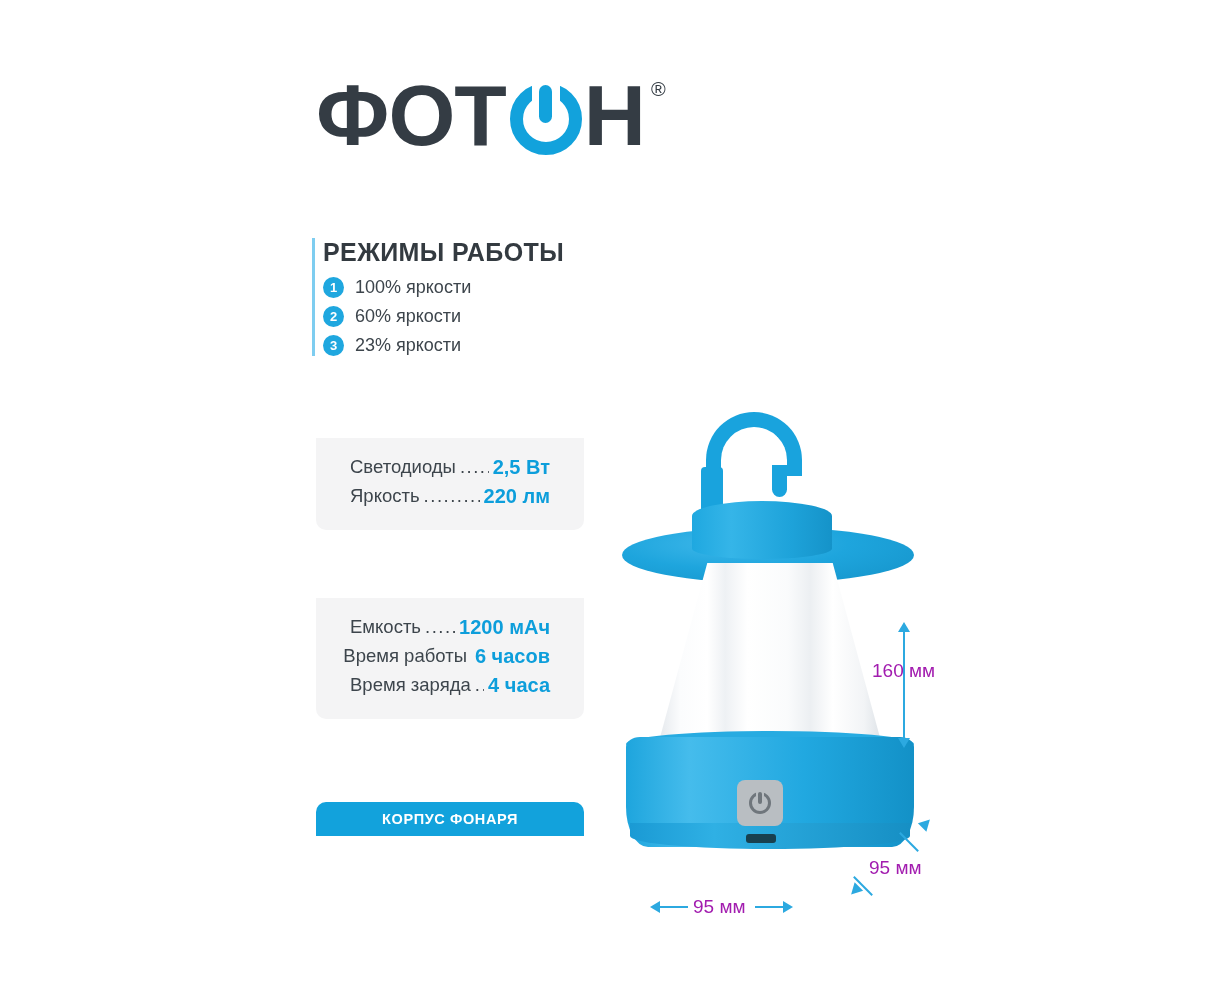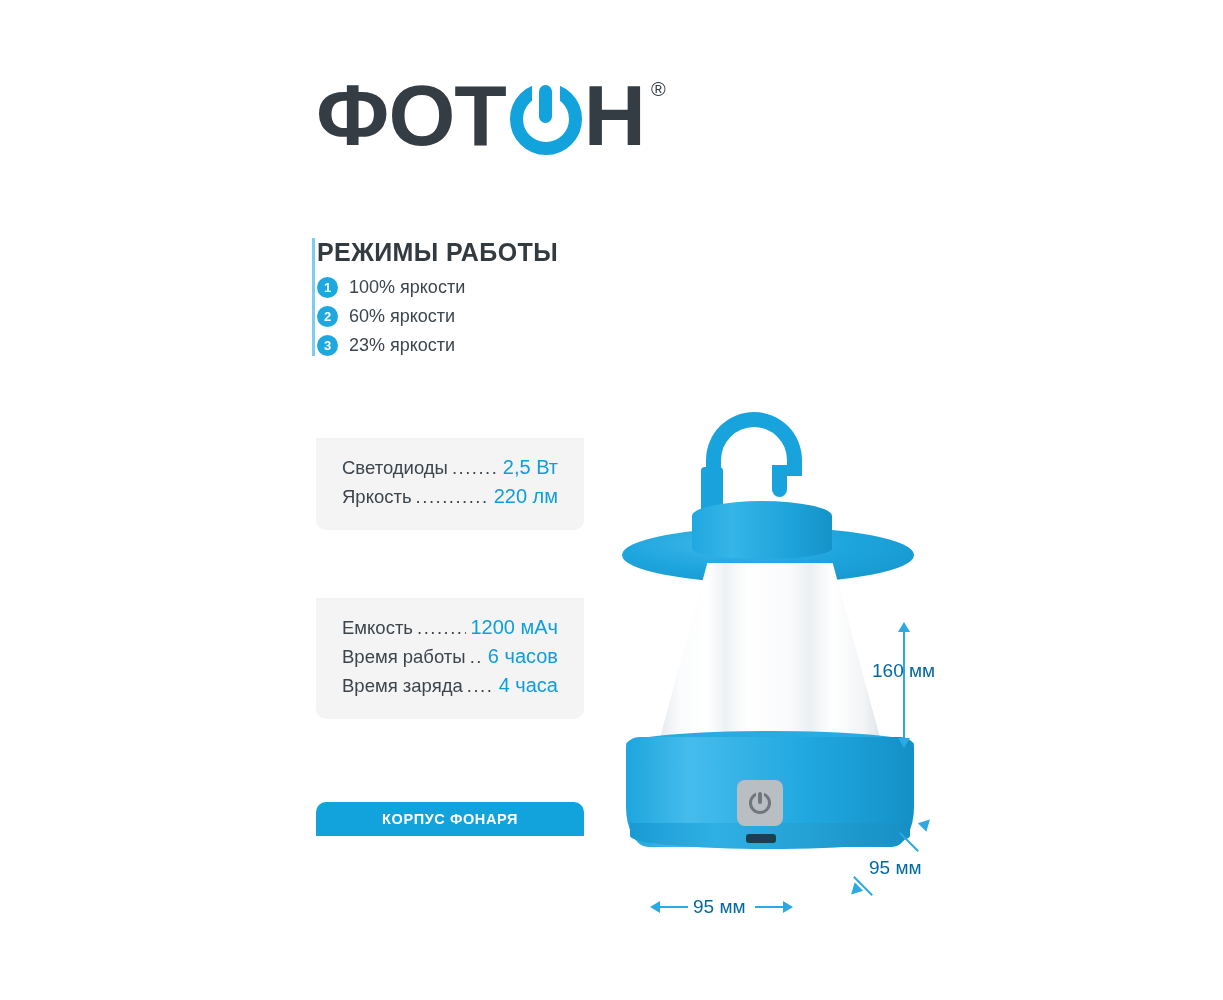--- a/index.html
+++ b/index.html
@@ -69,21 +69,21 @@
     margin-left: 6px;
     margin-top: 6px;
   }
 
   
   #modes {
     position: absolute;
     left: 312px;
     top: 238px;
     width: 300px;
-    padding-left: 2px;
+    padding-left: 8px;
     border-left: 3px solid #7ecdf0;
     box-sizing: border-box;
   }
   #modes-title {
     font-size: 25px;
     font-weight: 700;
     letter-spacing: 0.4px;
     color: #333a40;
     margin-bottom: 10px;
   }
@@ -129,41 +129,41 @@
     font-weight: 700;
     letter-spacing: 0.6px;
   }
   .card-body {
     background: #f4f4f5;
     border-radius: 0 0 10px 10px;
     padding: 12px 22px 16px 22px;
   }
   .spec-row {
     display: flex;
-    align-items: center;
+    align-items: flex-start;
     justify-content: flex-end;
-    margin: 6px 4px;
+    margin: 6px 12px;
     white-space: nowrap;
   }
   .spec-label {
     font-size: 18.5px;
     color: #3d454c;
   }
   .spec-dots {
     flex: 1 1 auto;
     margin: 0 4px;
     overflow: hidden;
     font-size: 18.5px;
     color: #3d454c;
     letter-spacing: 1.5px;
     text-align: left;
   }
   .spec-value {
     font-size: 20px;
-    font-weight: 400;
+    font-weight: 700;
     color: #0d9edb;
   }
 
   #card-light  { top: 438px; }
   #card-batt   { top: 598px; }
   #card-body-c { top: 802px; }
 
   
   #product {
     position: absolute;
@@ -309,21 +309,21 @@
     width: 30px;
     height: 9px;
     background: #18404f;
     border-radius: 3px;
   }
 
   
   .dim-label {
     position: absolute;
     font-size: 19px;
-    color: #0369a1;
+    color: #a21caf;
     white-space: nowrap;
   }
   #dim-height-label { left: 872px; top: 660px; }
   #dim-width-label  { left: 693px; top: 896px; }
   #dim-depth-label  { left: 869px; top: 857px; }
 
   .dim-line { position: absolute; background: #2ca9e0; }
   .arrow {
     position: absolute;
     width: 0; height: 0;

